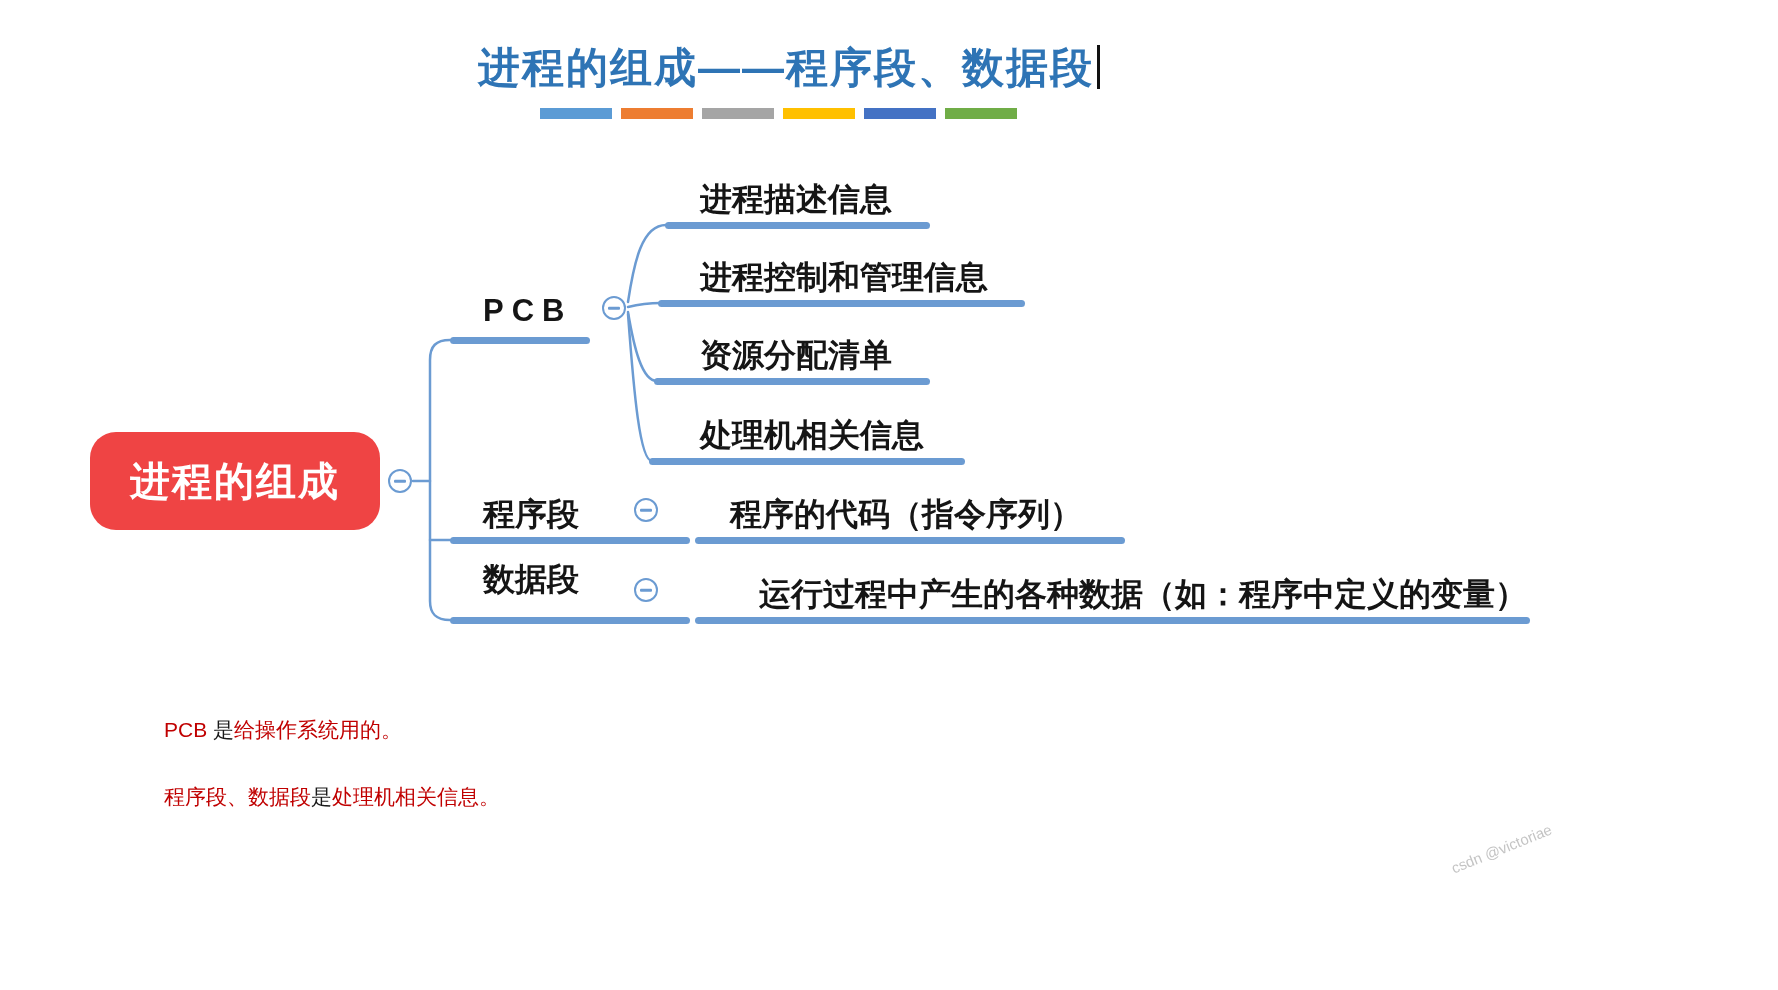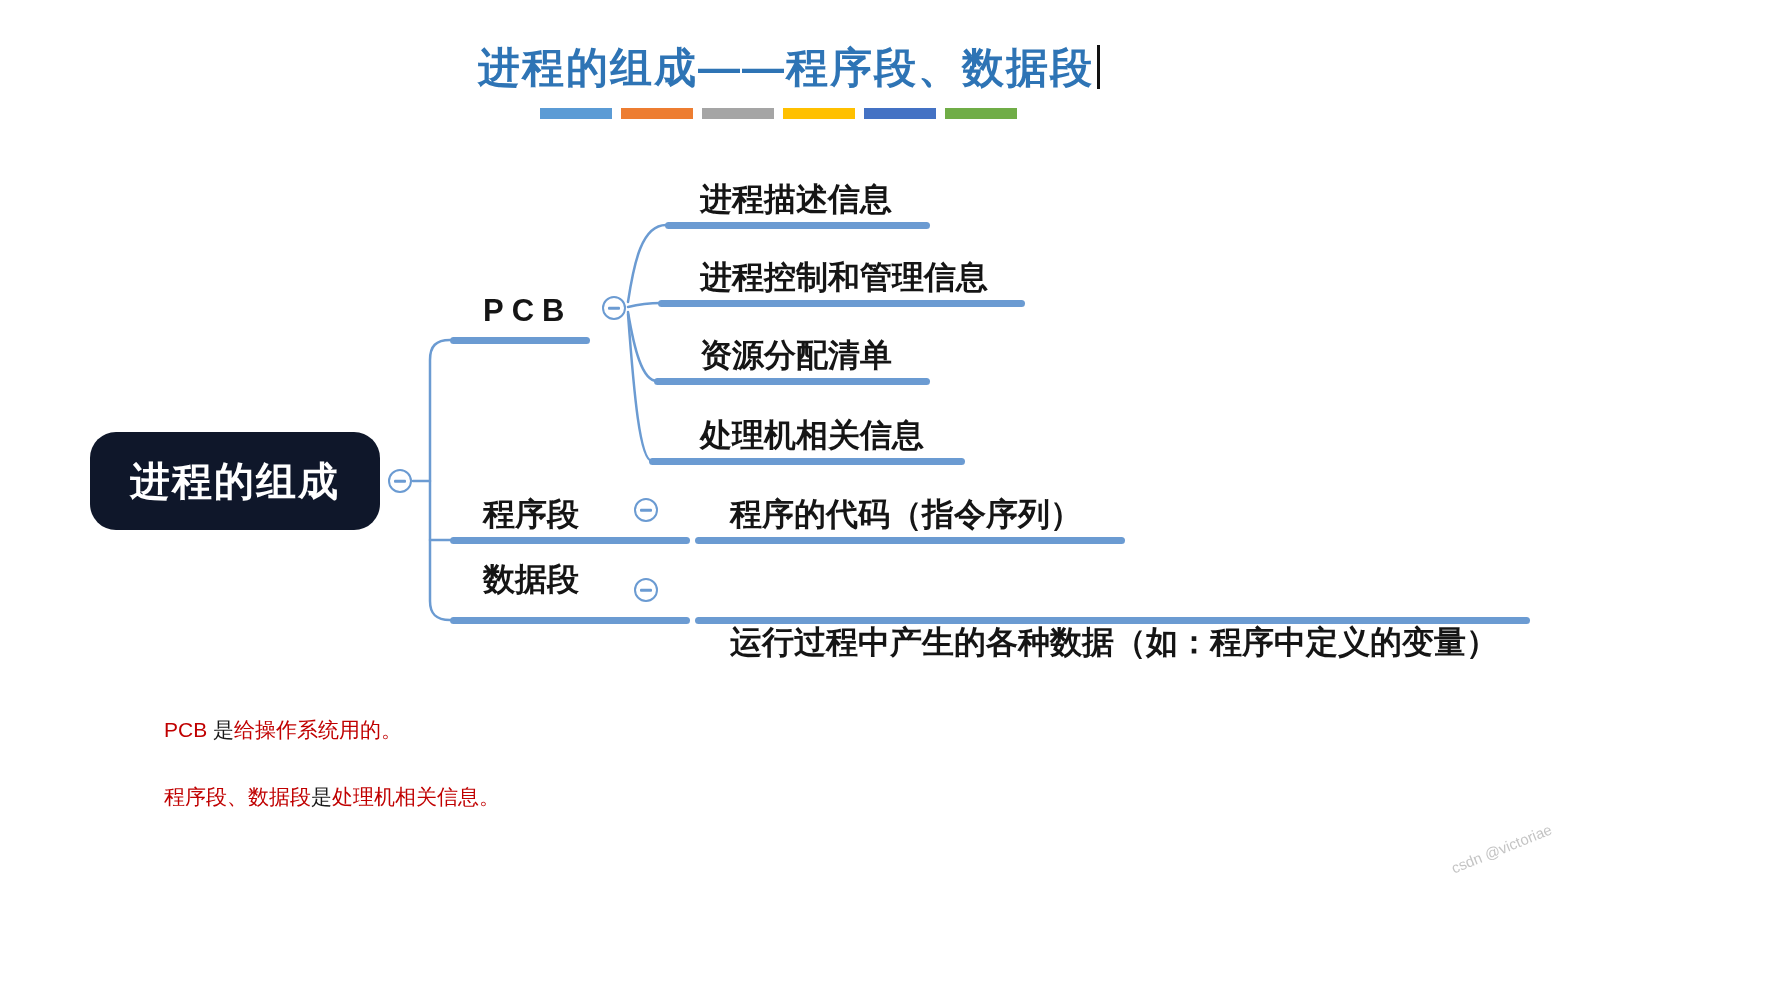--- a/index.html
+++ b/index.html
@@ -85,21 +85,21 @@
   <svg class="connectors" width="1778" height="990" viewBox="0 0 1778 990">
     <path class="connector" d="M 413 481 L 430 481"></path>
     <path class="connector" d="M 450 340 C 436 340 430 346 430 360 L 430 601 C 430 614 436 620 450 620"></path>
     <path class="connector" d="M 430 540 L 450 540"></path>
     <path class="connector" d="M 628 302 C 634 262 642 225 666 225"></path>
     <path class="connector" d="M 628 307 C 640 304 648 303 661 303"></path>
     <path class="connector" d="M 628 312 C 634 348 642 381 657 381"></path>
     <path class="connector" d="M 628 314 C 634 395 640 461 652 461"></path>
   </svg>
 
-  <div class="root-node" style="background: #0f172a;">进程的组成</div>
+  <div class="root-node" style="background: #ef4444;">进程的组成</div>
   <button class="minus-btn" style="left:388px; top:469px;"></button>
 
   <div class="node-label" style="left:483px; top:293px; letter-spacing:8px; font-size:31px;">PCB</div>
   <div class="uline" style="left:450px; top:337px; width:140px;"></div>
   <button class="minus-btn" style="left:602px; top:296px;"></button>
 
   <div class="node-label" style="left:700px; top:178px;">进程描述信息</div>
   <div class="uline" style="left:665px; top:222px; width:265px;"></div>
 
   <div class="node-label" style="left:700px; top:256px;">进程控制和管理信息</div>
@@ -113,21 +113,21 @@
 
   <div class="node-label" style="left:483px; top:493px;">程序段</div>
   <div class="uline" style="left:450px; top:537px; width:240px;"></div>
   <button class="minus-btn" style="left:634px; top:498px;"></button>
   <div class="node-label" style="left:730px; top:493px;">程序的代码（指令序列）</div>
   <div class="uline" style="left:695px; top:537px; width:430px;"></div>
 
   <div class="node-label" style="left:483px; top:558px;">数据段</div>
   <div class="uline" style="left:450px; top:617px; width:240px;"></div>
   <button class="minus-btn" style="left:634px; top:578px;"></button>
-  <div class="node-label" style="left:730px; top:573px;margin-top:48px;">运行过程中产生的各种数据（如：程序中定义的变量）</div>
+  <div class="node-label" style="left:759px; top:573px;">运行过程中产生的各种数据（如：程序中定义的变量）</div>
   <div class="uline" style="left:695px; top:617px; width:835px;"></div>
 
   <p class="note" style="top:716px;">
     <span style="color: rgb(192, 0, 0);">PCB </span><span style="color: rgb(26, 26, 26);">是</span><span style="color: rgb(192, 0, 0);">给操作系统用的。</span>
   </p>
   <p class="note" style="top:783px;">
     <span style="color: rgb(192, 0, 0);">程序段、数据段</span><span style="color: rgb(26, 26, 26);">是</span><span style="color: rgb(192, 0, 0);">处理机相关信息。</span>
   </p>
 
   <div class="watermark">csdn @victoriae</div>

